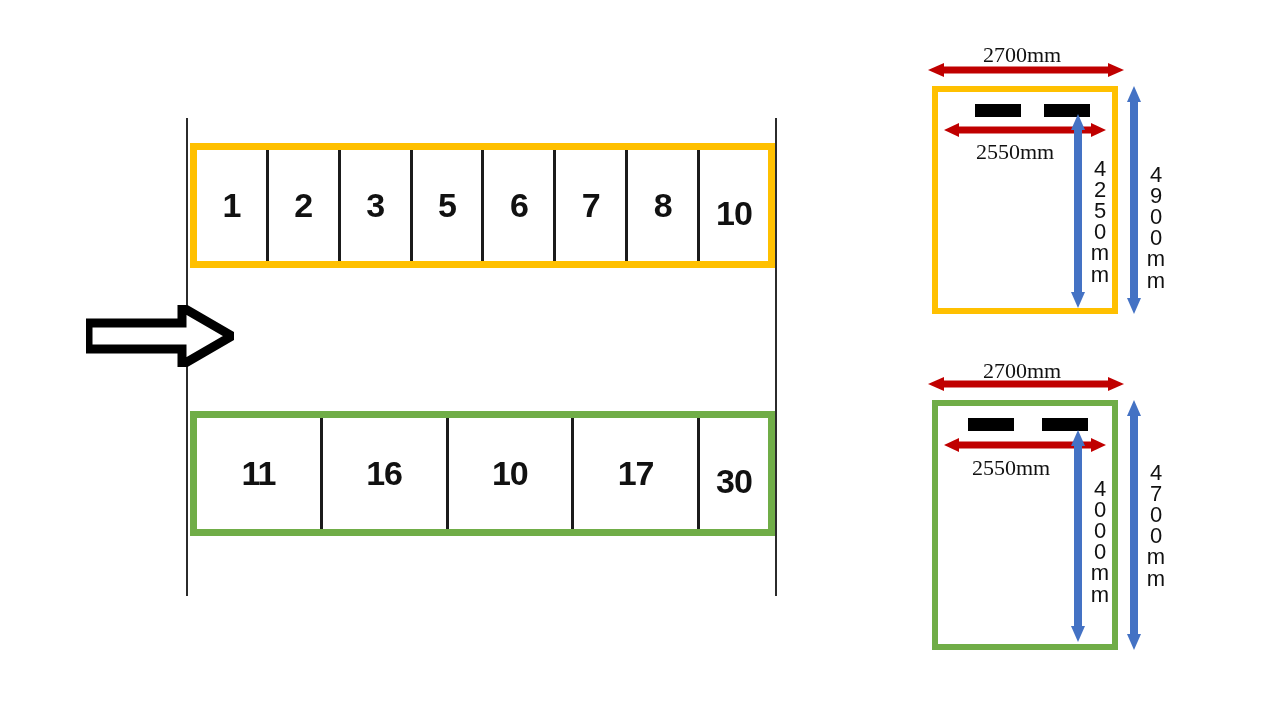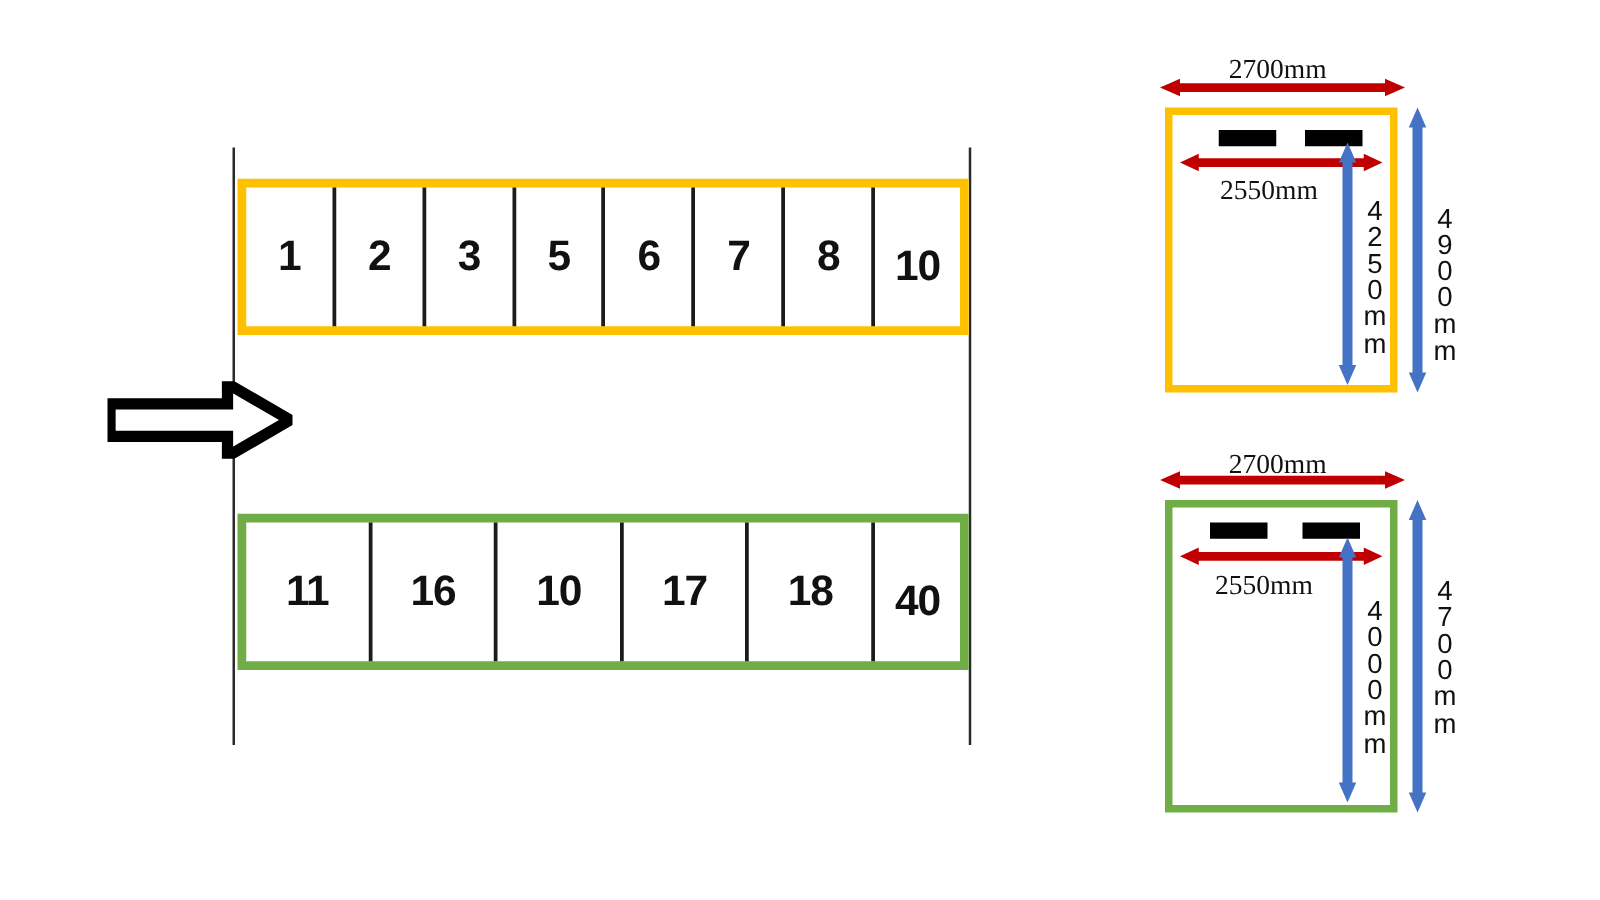--- a/index.html
+++ b/index.html
@@ -64,22 +64,21 @@
     <div class="bay">7</div>
     <div class="bay">8</div>
     <div class="bay last">10</div>
   </div>
 
   <div class="bay-row bottom">
     <div class="bay">11</div>
     <div class="bay">16</div>
     <div class="bay">10</div>
     <div class="bay">17</div>
-    <div class="bay">18</div>
-    <div class="bay last">40</div>
+    <div class="bay last">30</div>
   </div>
 
   <svg class="entry-arrow" viewBox="0 0 148 62">
     <polygon points="2,18 96,18 96,2 146,31 96,60 96,44 2,44" fill="#ffffff" stroke="#000000" stroke-width="9" stroke-linejoin="miter"></polygon>
   </svg>
 
   <div class="panel yellow">
 
     <div class="box" style="left:932px;top:86px;width:186px;height:228px;"></div>
 

